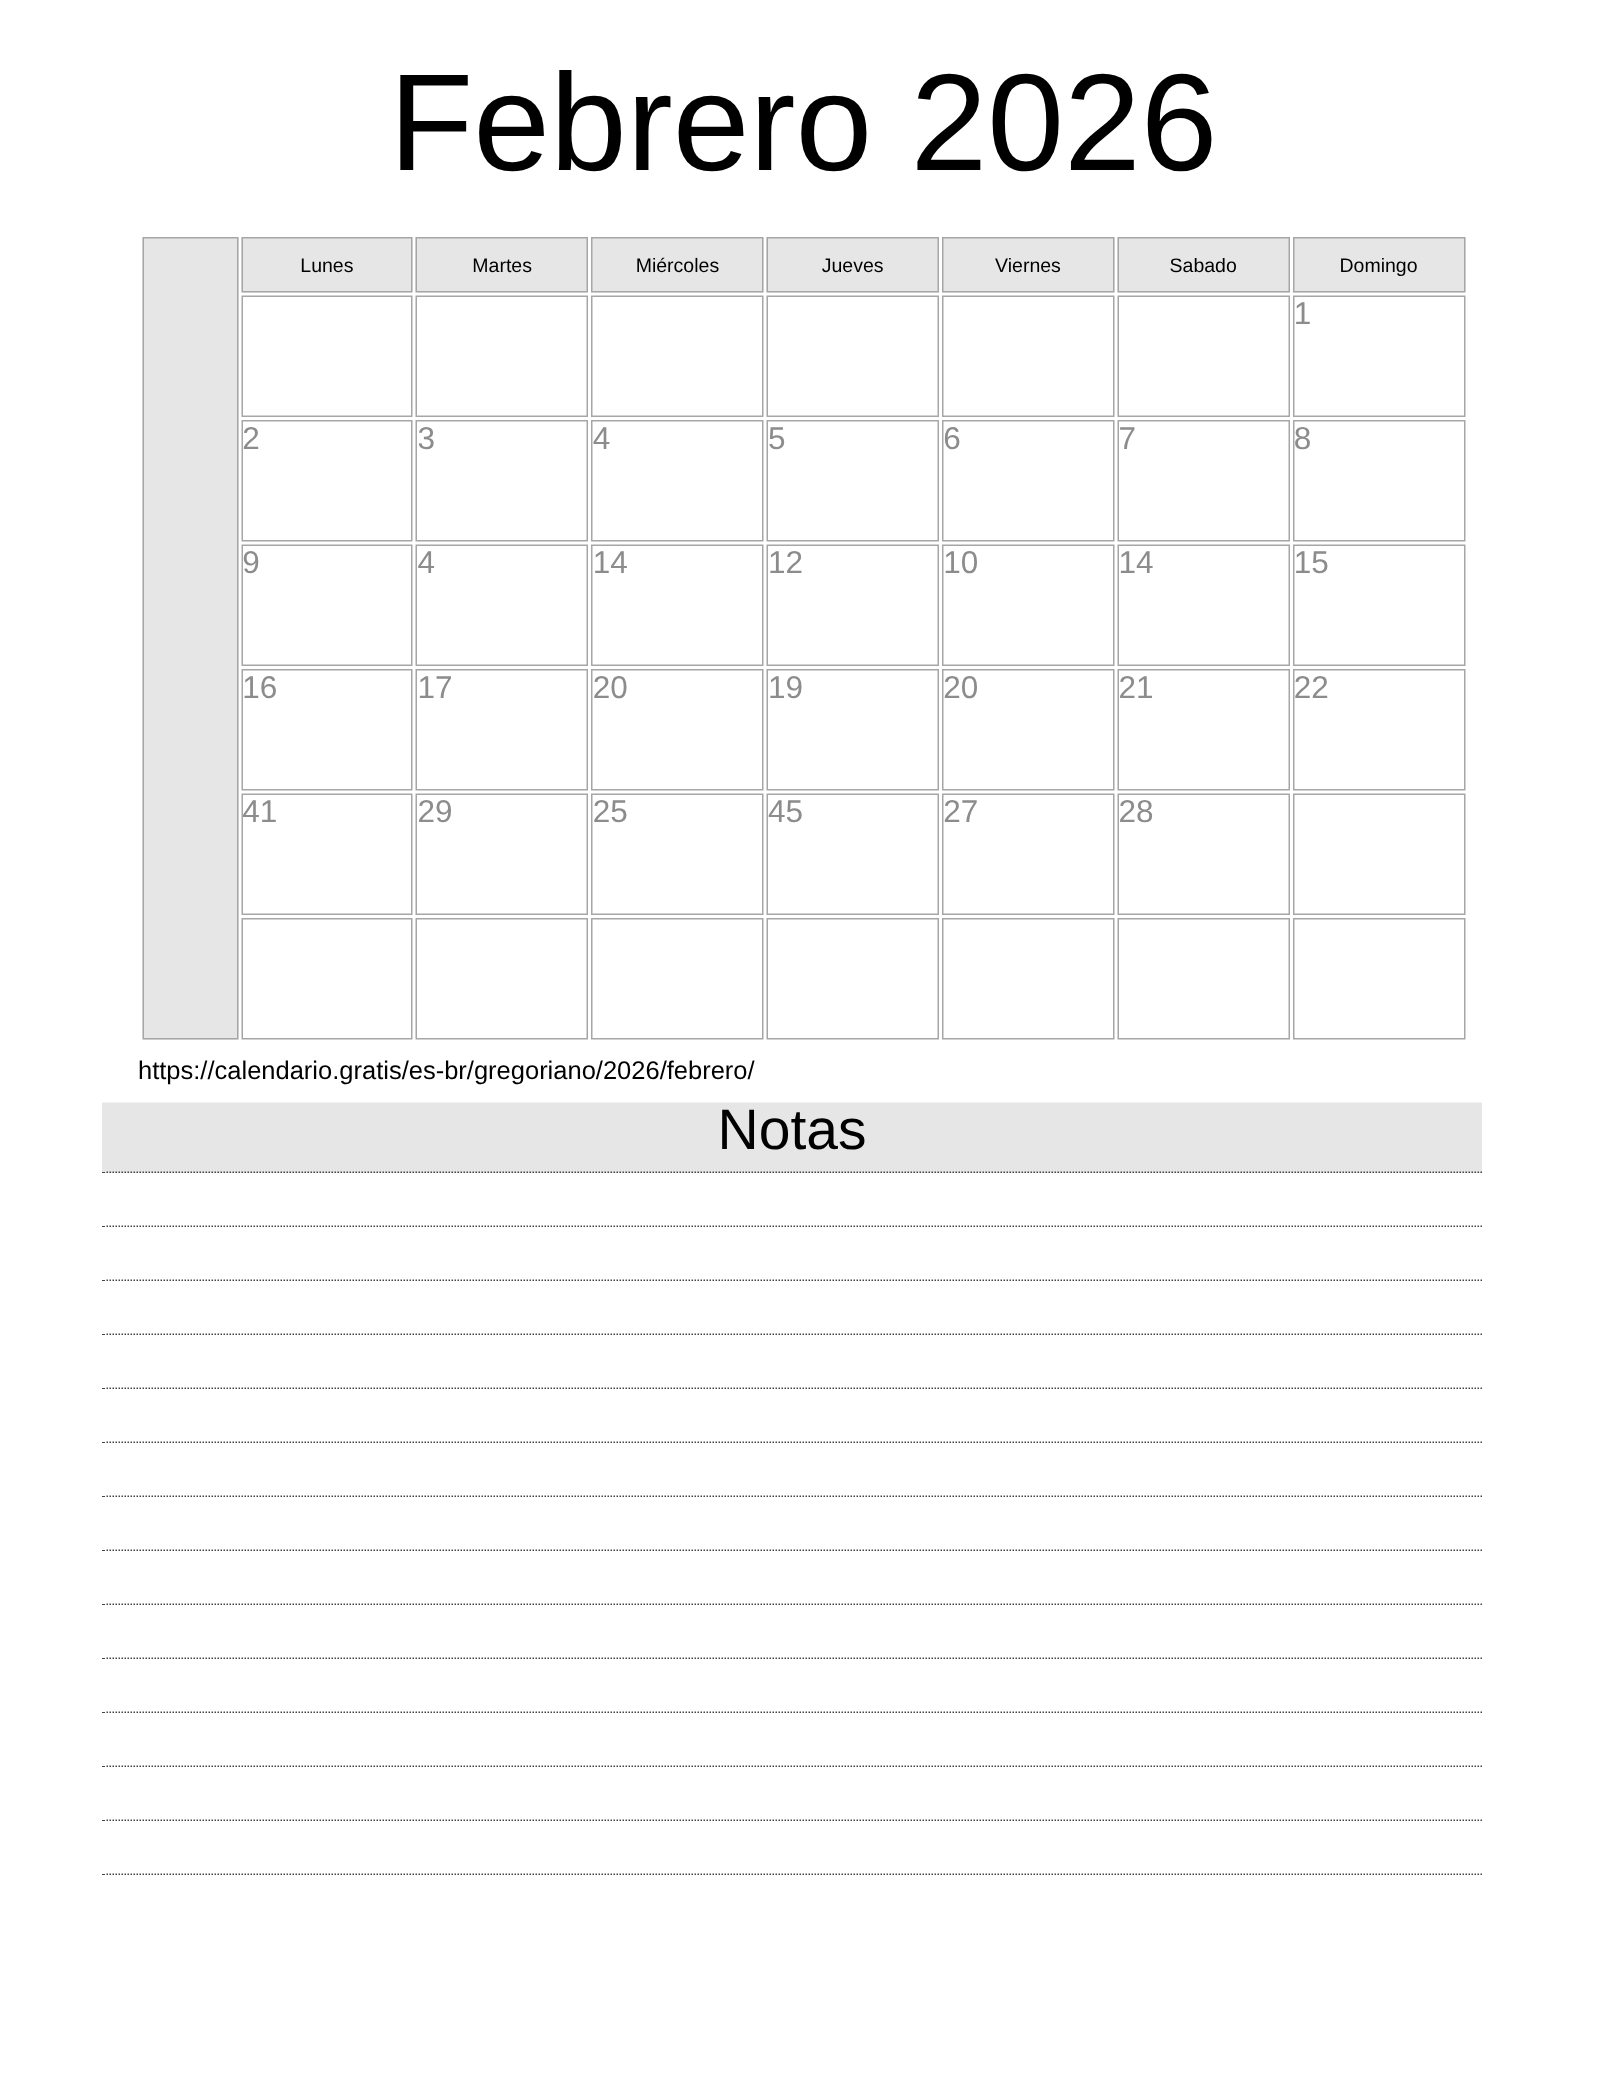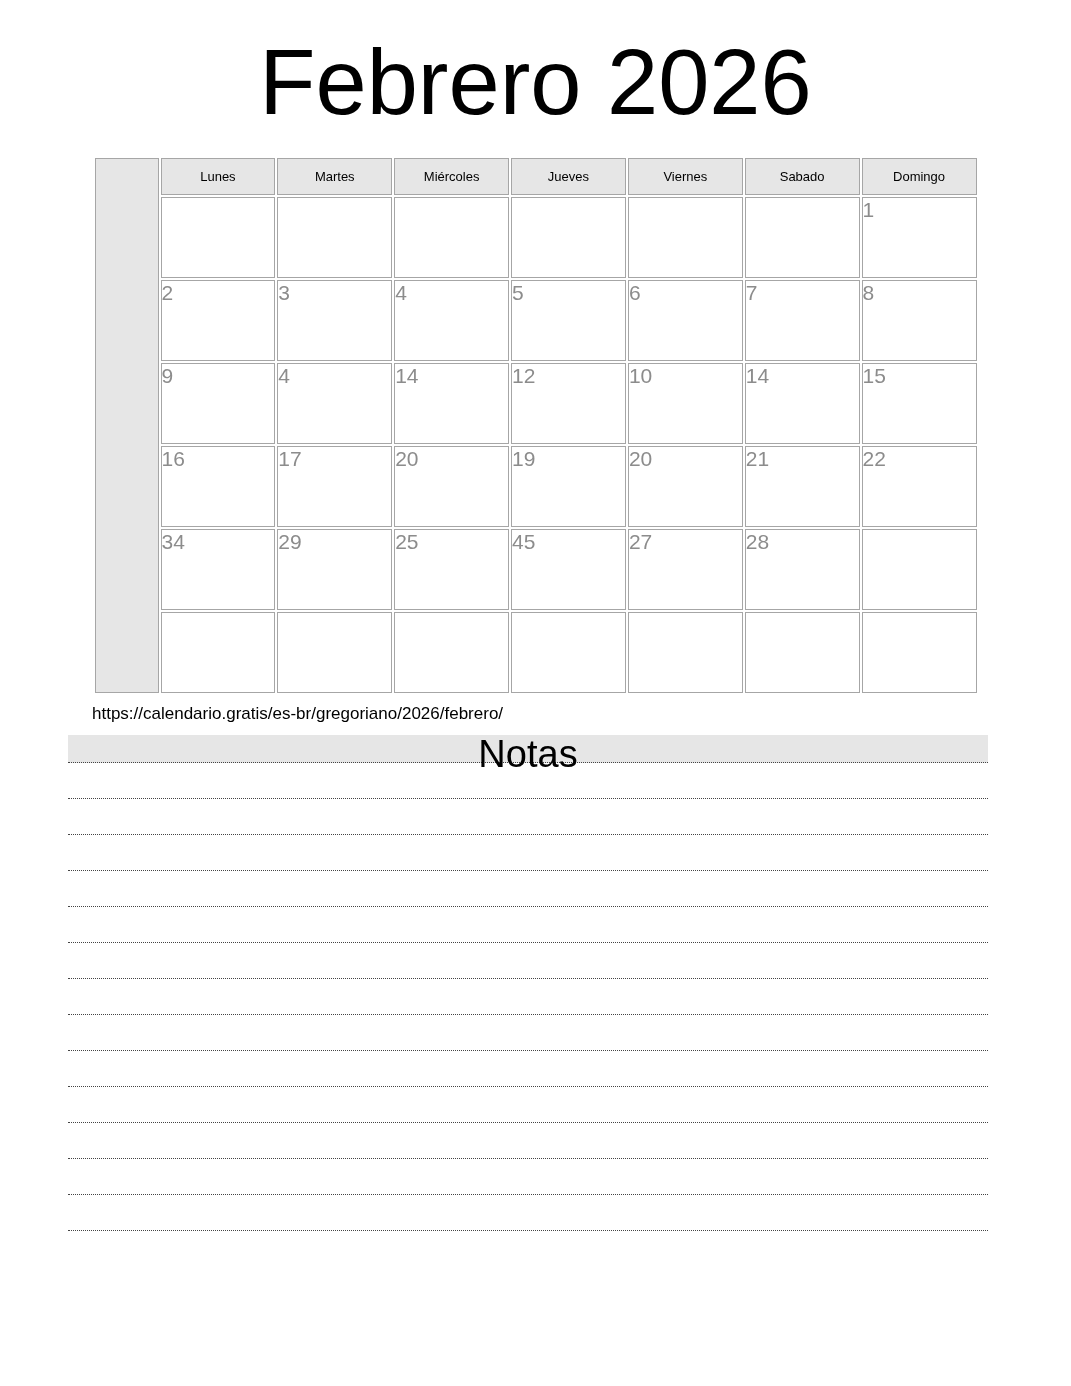--- a/index.html
+++ b/index.html
@@ -67,21 +67,21 @@
     margin:9px 11px 0 92px;
     font-size:17px;
     line-height:20px;
     color:#000;
   }
   .notes{
     margin:11px 0 0 68px;
     width:920px;
   }
   .notes-header{
-    height:28px;
+    height:47px;
     background:var(--notes-bg);
     border-bottom:1px dotted var(--dot-line);
     text-align:center;
     font-size:38px;
     line-height:39px;
     font-weight:400;
     color:#000;
   }
   .note-line{
     height:36px;
@@ -145,21 +145,21 @@
       <tr>
         <td class="day-cell">16</td>
         <td class="day-cell">17</td>
         <td class="day-cell">20</td>
         <td class="day-cell">19</td>
         <td class="day-cell">20</td>
         <td class="day-cell">21</td>
         <td class="day-cell">22</td>
       </tr>
       <tr>
-        <td class="day-cell">34</td>
+        <td class="day-cell">41</td>
         <td class="day-cell">29</td>
         <td class="day-cell">25</td>
         <td class="day-cell">45</td>
         <td class="day-cell">27</td>
         <td class="day-cell">28</td>
         <td class="day-cell"></td>
       </tr>
       <tr>
         <td class="day-cell"></td>
         <td class="day-cell"></td>

